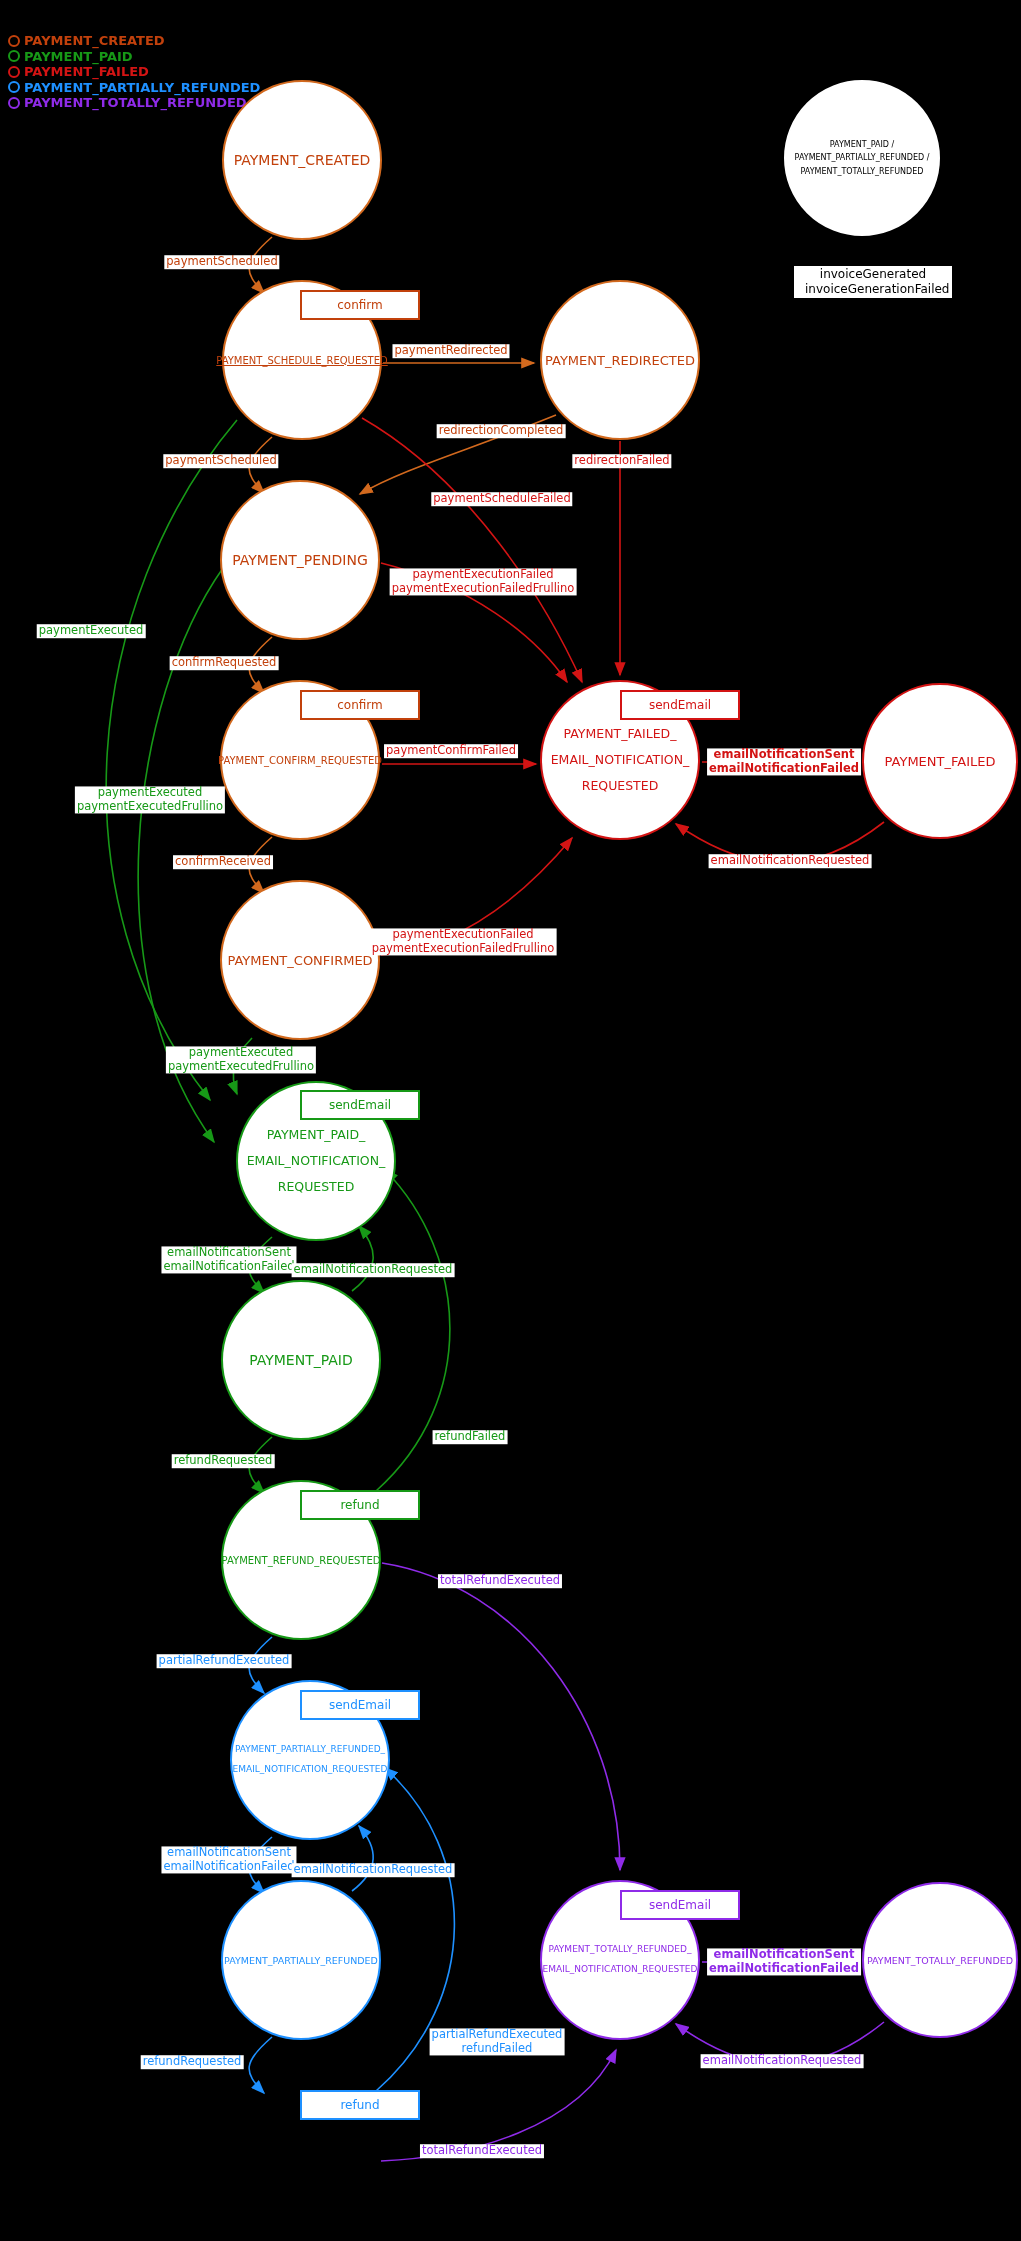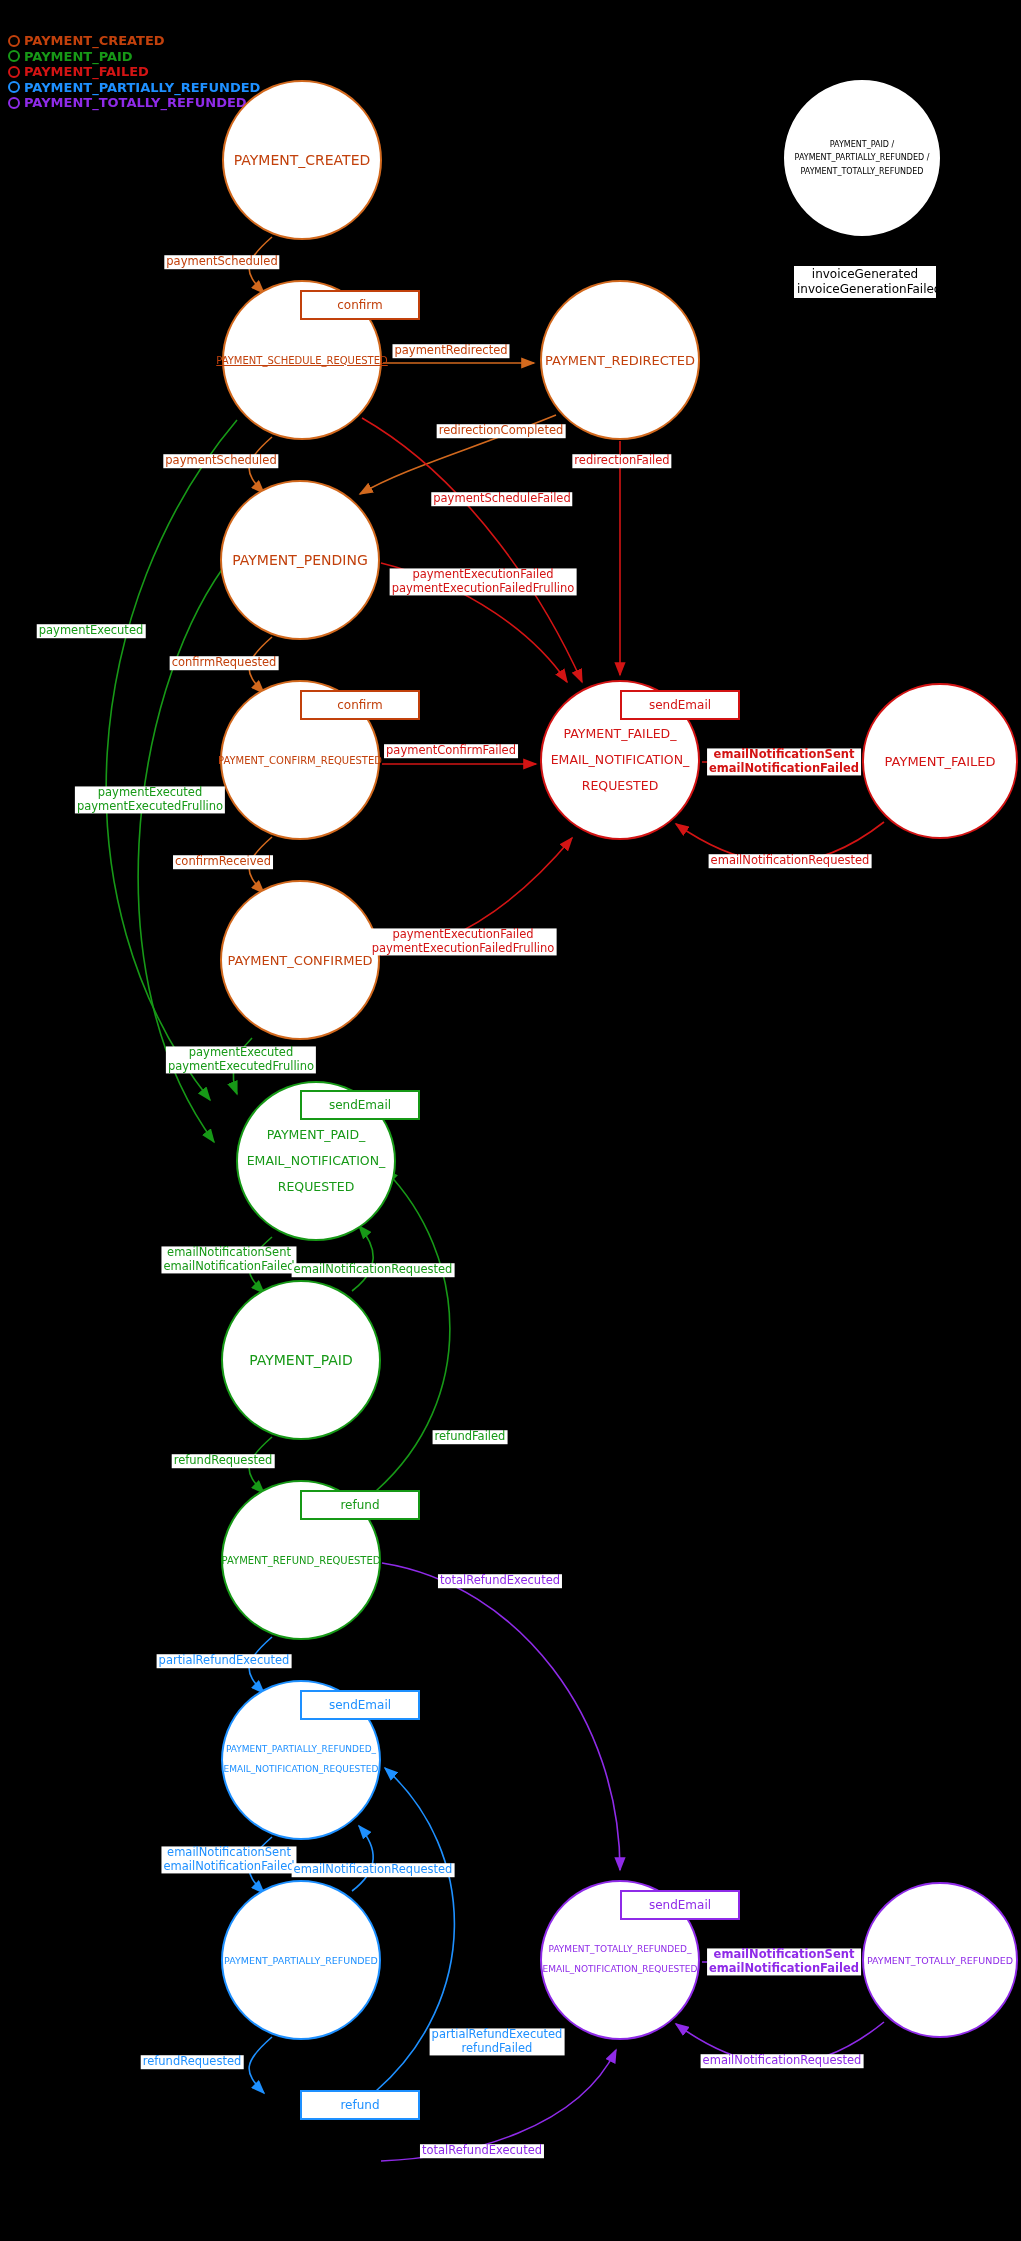--- a/index.html
+++ b/index.html
@@ -18,21 +18,21 @@
   .abox{position:absolute;background:#fff;border:2px solid;box-sizing:border-box;
         display:flex;align-items:center;justify-content:center;font-size:12px;}
   .elabel{position:absolute;transform:translate(-50%,-50%);background:#fff;
           padding:0 2px;font-size:11.5px;line-height:1.18;text-align:center;
           white-space:pre-line;}
   .bold{font-weight:bold;}
   .legend{position:absolute;left:8px;top:33px;}
   .legend-item{display:flex;align-items:center;height:15.5px;font-size:13px;font-weight:bold;}
   .legend-dot{width:8px;height:8px;border-radius:50%;border:2px solid;margin-right:4px;flex:0 0 auto;}
   .notebox{position:absolute;background:#fff;color:#000;text-align:center;
-           white-space:pre-line;font-size:12px;line-height:1.25;padding:1px 3px;}
+           white-space:pre-line;font-size:12px;line-height:1.25;padding:1px 11px;}
   .fs8{font-size:8px;line-height:1.7;}
   .fs9{font-size:9px;line-height:2.2;}
   .fs95{font-size:9.5px;}
   .fs10{font-size:10px;}
   .fs12{font-size:12px;line-height:1.55;}
   .fs125{font-size:12.5px;line-height:2.1;}
   .fs13{font-size:13px;}
   .fs14{font-size:14px;}
 </style>
 </head>
@@ -127,21 +127,21 @@
   <div class="node c-orange fs13" style="left:220px;top:880px;width:160px;height:160px;">PAYMENT_CONFIRMED</div>
   <div class="node c-red fs125" style="left:540px;top:680px;width:160px;height:160px;">PAYMENT_FAILED_
 EMAIL_NOTIFICATION_
 REQUESTED</div>
   <div class="node c-red fs13" style="left:862px;top:683px;width:156px;height:156px;">PAYMENT_FAILED</div>
   <div class="node c-green fs125" style="left:236px;top:1081px;width:160px;height:160px;">PAYMENT_PAID_
 EMAIL_NOTIFICATION_
 REQUESTED</div>
   <div class="node c-green fs14" style="left:221px;top:1280px;width:160px;height:160px;">PAYMENT_PAID</div>
   <div class="node c-green fs10" style="left:221px;top:1480px;width:160px;height:160px;">PAYMENT_REFUND_REQUESTED</div>
-  <div class="node c-blue fs9" style="left:221px;top:1680px;width:160px;height:160px;">PAYMENT_PARTIALLY_REFUNDED_
+  <div class="node c-blue fs9" style="left:230px;top:1680px;width:160px;height:160px;">PAYMENT_PARTIALLY_REFUNDED_
 EMAIL_NOTIFICATION_REQUESTED</div>
   <div class="node c-blue fs95" style="left:221px;top:1880px;width:160px;height:160px;">PAYMENT_PARTIALLY_REFUNDED</div>
   <div class="node c-purple fs9" style="left:540px;top:1880px;width:160px;height:160px;">PAYMENT_TOTALLY_REFUNDED_
 EMAIL_NOTIFICATION_REQUESTED</div>
   <div class="node c-purple fs95" style="left:862px;top:1882px;width:156px;height:156px;">PAYMENT_TOTALLY_REFUNDED</div>
   <div class="node c-black fs8" style="left:784px;top:80px;width:156px;height:156px;border-color:#fff;">PAYMENT_PAID /
 PAYMENT_PARTIALLY_REFUNDED /
 PAYMENT_TOTALLY_REFUNDED</div>
 
   <div class="abox c-orange" style="left:300px;top:290px;width:120px;height:30px;">confirm</div>

